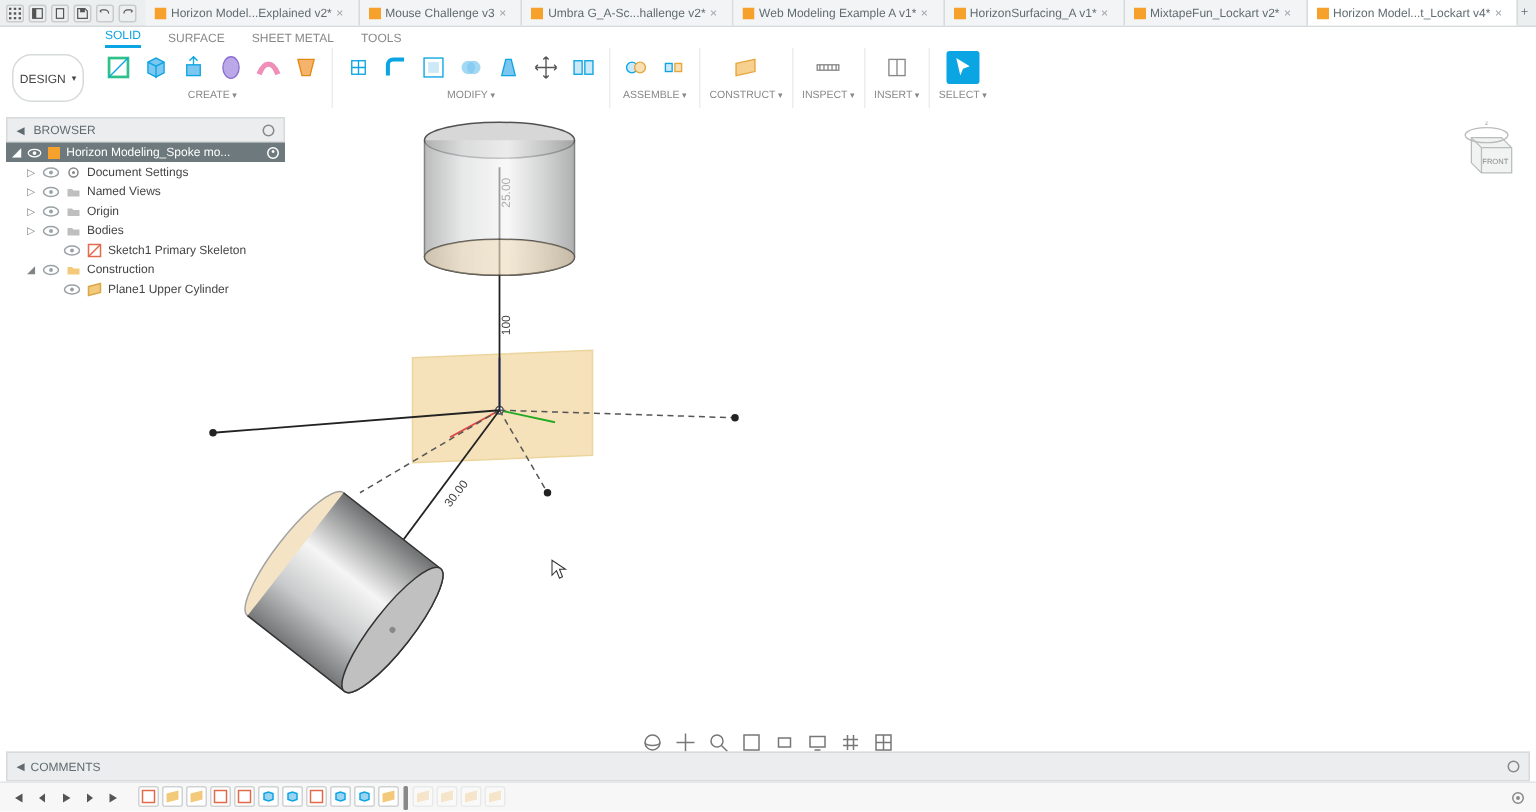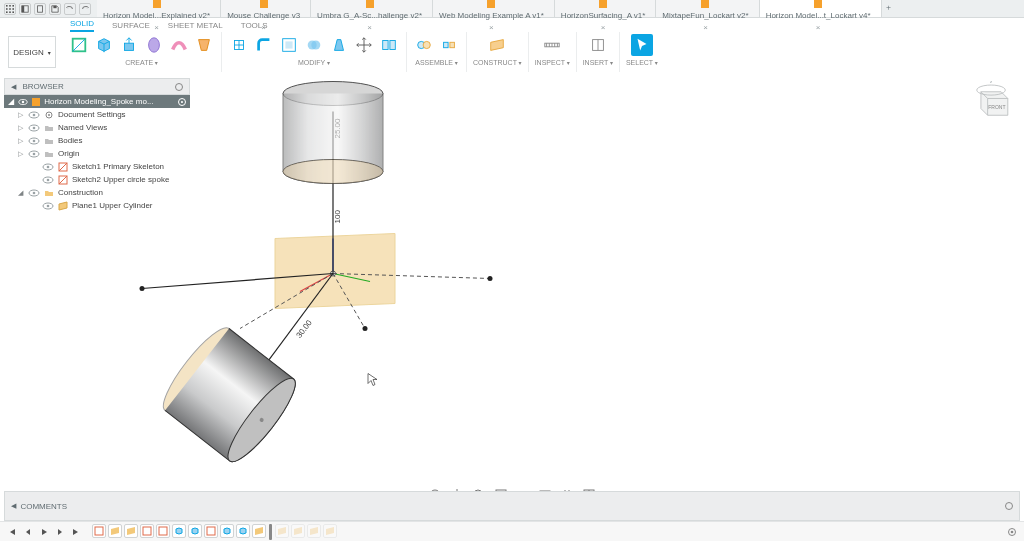--- a/index.html
+++ b/index.html
@@ -6,36 +6,36 @@
 html, body { width: 1024px; height: 541px; overflow: hidden; background: #fff; }
 
 
 .tab-strip { height: 18px; background: #eceff0; display: flex; align-items: stretch;
              font-size: 8px; color: #606c71; border-bottom: 1px solid #d6dadb; padding-left: 4px; }
 .ts-left { display: flex; gap: 3px; align-items: center; padding-right: 6px; }
 .ts-btn { width: 12px; height: 12px; background: #eceff0; border: 1px solid #c9cccd;
           border-radius: 2px; display: flex; align-items: center; justify-content: center; }
 .ts-btn svg { width: 8px; height: 8px; }
 .file-tab { display: flex; align-items: center; gap: 3px; padding: 0 10px 0 6px;
-            border-right: 1px solid #d6dadb; white-space: nowrap; background: #f3f4f5; flex-direction: column; }
+            border-right: 1px solid #d6dadb; white-space: nowrap; background: #f3f4f5; }
 .file-tab.active { background: #fff; }
 .file-tab .close { font-size: 8px; color: #9aa2a5; }
 .file-tab-ico svg { width: 8px; height: 8px; display: block; }
 .ts-right { margin-left: auto; display: flex; align-items: center; gap: 8px; padding: 0 10px; }
 .ts-plus { width: 14px; height: 14px; display: flex; align-items: center; justify-content: center; }
 
 
 .ribbon-wrap { border-bottom: 1px solid #d6dadb; }
 .ribbon-tabs { height: 14px; display: flex; gap: 18px; padding-left: 70px; font-size: 8px;
                color: #888; align-items: flex-end; }
 .ribbon-tabs span { padding-bottom: 2px; }
 .ribbon-tabs span.active { color: #0ba5e3; border-bottom: 2px solid #0ba5e3; }
 .ribbon { height: 40px; display: flex; align-items: stretch; padding-left: 8px; }
 .design-btn { width: 48px; font-size: 8px; color: #444; display: flex; align-items: center;
-              justify-content: center; border: 1px solid #d6dadb; border-radius: 0; margin: 4px 6px 4px 0;
+              justify-content: center; border: 1px solid #d6dadb; border-radius: 13px; margin: 4px 6px 4px 0;
               position: relative; }
 .design-btn::after { content: "▾"; margin-left: 4px; font-size: 6px; }
 .rgroup { display: flex; flex-direction: column; align-items: center; padding: 0 6px;
           border-right: 1px solid #ebedee; }
 .rgroup:last-child { border-right: none; }
 .rrow { display: flex; gap: 3px; height: 26px; align-items: center; }
 .rbtn { width: 22px; height: 22px; display: flex; align-items: center; justify-content: center;
         border-radius: 2px; }
 .rbtn.sel { background: #0ba5e3; }
 .rbtn svg { width: 18px; height: 18px; }
@@ -62,21 +62,21 @@
 .indent2 { padding-left: 28px; }
 
 
 .viewport { position: absolute; left: 0; right: 0; top: 72px; bottom: 36px; background: #fff; }
 .viewcube { position: absolute; right: 12px; top: 8px; width: 42px; height: 42px; }
 .viewtools { position: absolute; left: 50%; bottom: 2px; transform: translateX(-50%); display: flex; gap: 6px; }
 .vbtool { width: 16px; height: 16px; display:flex; align-items:center; justify-content:center; }
 .vbtool svg { width:14px; height:14px; }
 
 
-.comments { position: absolute; left: 4px; right: 4px; bottom: 20px; height: 30px;
+.comments { position: absolute; left: 4px; right: 4px; bottom: 20px; height: 20px;
             background: #ecedee; border: 1px solid #d6dadb; font-size: 8px; color: #606c71;
             display: flex; align-items: center; padding: 0 6px; }
 .comments .dot { width: 8px; height: 8px; border: 1px solid #888; border-radius: 50%; margin-left: auto; }
 
 
 .timeline { position: absolute; left: 0; right: 0; bottom: 0; height: 20px; background: #f7f7f7;
             border-top: 1px solid #e2e4e5; display: flex; align-items: center; padding: 0 6px; gap: 4px; }
 .tl-btn { width: 12px; height: 12px; display:flex; align-items:center; justify-content:center; }
 .tl-btn svg { width:10px; height:10px; }
 .tl-items { display: flex; gap: 2px; margin-left: 6px; }
@@ -546,94 +546,78 @@
           <svg viewBox="0 0 12 8">
             <ellipse cx="6" cy="4" rx="5" ry="3" fill="none" stroke="#9aa2a5"></ellipse>
             <circle cx="6" cy="4" r="1.3" fill="#9aa2a5"></circle>
           </svg>
         </span>
         <span class="ico">
           <svg viewBox="0 0 10 10">
             <path d="M1 3h3l1 1h4v4H1z" fill="#bfbfbf"></path>
           </svg>
         </span>
-        <span>Bodies</span>
+        <span>Origin</span>
       </div>
       <div class="tnode indent1">
         <span class="tri">▷</span>
         <span class="eye">
           <svg viewBox="0 0 12 8">
             <ellipse cx="6" cy="4" rx="5" ry="3" fill="none" stroke="#9aa2a5"></ellipse>
             <circle cx="6" cy="4" r="1.3" fill="#9aa2a5"></circle>
           </svg>
         </span>
         <span class="ico">
           <svg viewBox="0 0 10 10">
             <path d="M1 3h3l1 1h4v4H1z" fill="#bfbfbf"></path>
           </svg>
         </span>
-        <span>Origin</span>
+        <span>Bodies</span>
       </div>
       <div class="tnode indent2">
         <span class="tri"></span>
         <span class="eye">
           <svg viewBox="0 0 12 8">
             <ellipse cx="6" cy="4" rx="5" ry="3" fill="none" stroke="#9aa2a5"></ellipse>
             <circle cx="6" cy="4" r="1.3" fill="#9aa2a5"></circle>
           </svg>
         </span>
         <span class="ico">
           <svg viewBox="0 0 10 10">
             <rect x="1" y="1" width="8" height="8" fill="none" stroke="#e06a4a"></rect>
             <line x1="1" y1="9" x2="9" y2="1" stroke="#e06a4a"></line>
           </svg>
         </span>
         <span>Sketch1 Primary Skeleton</span>
       </div>
+      <div class="tnode indent1">
+        <span class="tri">◢</span>
+        <span class="eye">
+          <svg viewBox="0 0 12 8">
+            <ellipse cx="6" cy="4" rx="5" ry="3" fill="none" stroke="#9aa2a5"></ellipse>
+            <circle cx="6" cy="4" r="1.3" fill="#9aa2a5"></circle>
+          </svg>
+        </span>
+        <span class="ico">
+          <svg viewBox="0 0 10 10">
+            <path d="M1 3h3l1 1h4v4H1z" fill="#f3c97a"></path>
+          </svg>
+        </span>
+        <span>Construction</span>
+      </div>
       <div class="tnode indent2">
         <span class="tri"></span>
         <span class="eye">
           <svg viewBox="0 0 12 8">
             <ellipse cx="6" cy="4" rx="5" ry="3" fill="none" stroke="#9aa2a5"></ellipse>
             <circle cx="6" cy="4" r="1.3" fill="#9aa2a5"></circle>
           </svg>
         </span>
         <span class="ico">
           <svg viewBox="0 0 10 10">
-            <rect x="1" y="1" width="8" height="8" fill="none" stroke="#e06a4a"></rect>
-            <line x1="1" y1="9" x2="9" y2="1" stroke="#e06a4a"></line>
-          </svg>
-        </span>
-        <span>Sketch2 Upper circle spoke</span>
-      </div>
-      <div class="tnode indent1">
-        <span class="tri">◢</span>
-        <span class="eye">
-          <svg viewBox="0 0 12 8">
-            <ellipse cx="6" cy="4" rx="5" ry="3" fill="none" stroke="#9aa2a5"></ellipse>
-            <circle cx="6" cy="4" r="1.3" fill="#9aa2a5"></circle>
-          </svg>
-        </span>
-        <span class="ico">
-          <svg viewBox="0 0 10 10">
-            <path d="M1 3h3l1 1h4v4H1z" fill="#f3c97a"></path>
-          </svg>
-        </span>
-        <span>Construction</span>
-      </div>
-      <div class="tnode indent2">
-        <span class="tri"></span>
-        <span class="eye">
-          <svg viewBox="0 0 12 8">
-            <ellipse cx="6" cy="4" rx="5" ry="3" fill="none" stroke="#9aa2a5"></ellipse>
-            <circle cx="6" cy="4" r="1.3" fill="#9aa2a5"></circle>
-          </svg>
-        </span>
-        <span class="ico">
-          <svg viewBox="0 0 10 10">
             <path d="M1 3l8-2v6l-8 2z" fill="#f3c97a" stroke="#d9a84a"></path>
           </svg>
         </span>
         <span>Plane1 Upper Cylinder</span>
       </div>
     </div>
 </div>
 
 <div class="comments">
   <span style="font-size:7px; margin-right:4px">◀</span>

